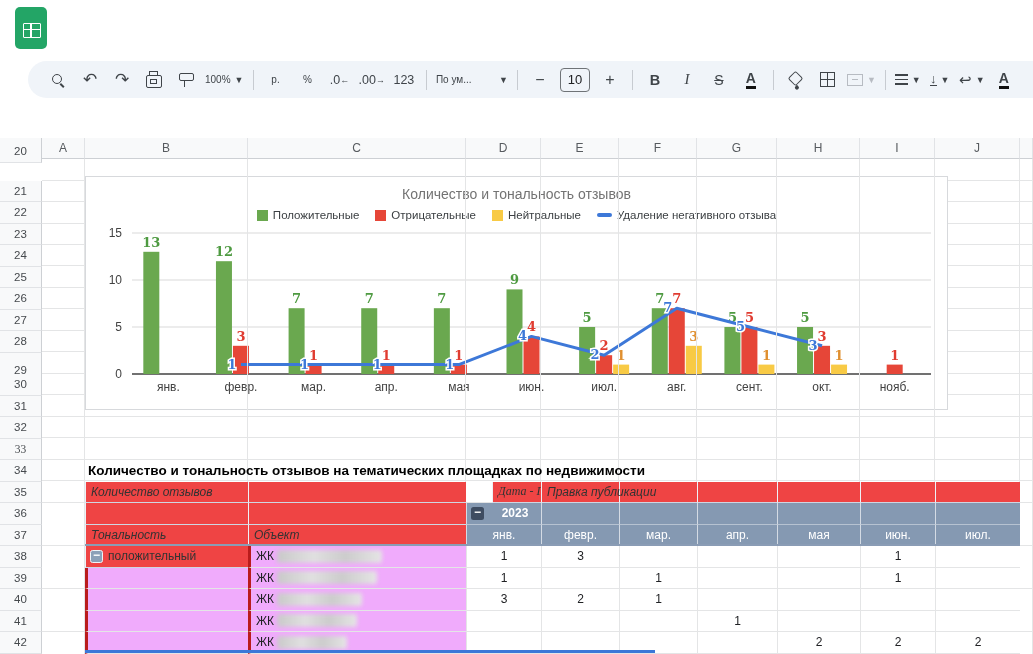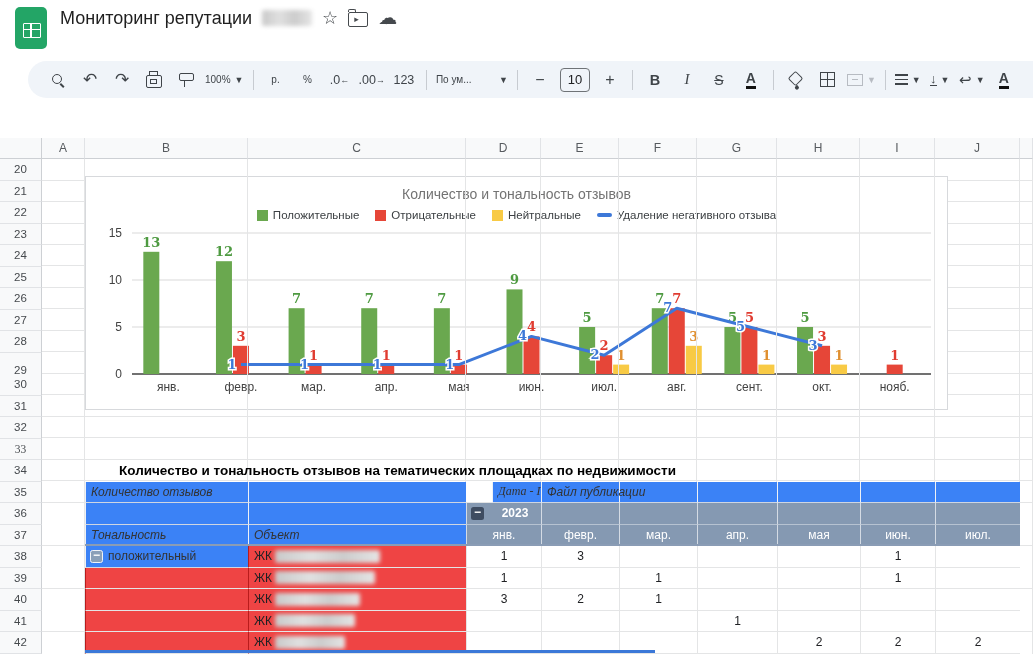--- a/index.html
+++ b/index.html
@@ -68,26 +68,26 @@
   #corner{position:absolute;left:0;top:0;width:42px;height:21px;background:#f8f9fa;border-right:1px solid #cdd0d4;border-bottom:1px solid #cdd0d4;box-sizing:border-box;}
   .col-h{position:absolute;top:0;height:21px;background:#f8f9fa;border-right:1px solid #e1e3e6;border-bottom:1px solid #cdd0d4;
     box-sizing:border-box;display:flex;align-items:center;justify-content:center;font-size:12px;color:#575b5f;}
   .row-h{position:absolute;left:0;width:42px;background:#f8f9fa;border-right:1px solid #cdd0d4;border-bottom:1px solid #e1e3e6;
     box-sizing:border-box;display:flex;align-items:center;justify-content:center;font-size:11.5px;color:#45494d;}
   .vline{position:absolute;width:1px;background:#e4e5e6;top:21px;bottom:0;}
   #cells-bg{position:absolute;left:42px;top:21px;right:0;bottom:0;
     background:repeating-linear-gradient(to bottom,transparent 0 20.5px,#e4e5e6 20.5px 21.5px);}
   
   .pv{position:absolute;box-sizing:border-box;font-size:12px;display:flex;align-items:center;overflow:hidden;}
-  .pv-light{background:#3b82f6;border-left:1px solid #eef1f6;border-bottom:1px solid #cfd6e2;color:#333;}
+  .pv-light{background:#ef4444;border-left:1px solid #eef1f6;border-bottom:1px solid #cfd6e2;color:#333;}
   .pv-slate{background:#8599b2;border-left:1px solid rgba(255,255,255,.65);border-bottom:1px solid rgba(255,255,255,.4);color:#fff;justify-content:center;}
-  .pv-gray{background:#ef4444;border-left:1px solid #b91c1c;border-bottom:1px solid #e4e5e6;color:#202124;}
+  .pv-gray{background:#f0abfc;border-left:3px solid #b91c1c;border-bottom:1px solid #e4e5e6;color:#202124;}
   .pv-data{background:#fff;border-left:1px solid #e4e5e6;border-bottom:1px solid #e4e5e6;color:#202124;justify-content:center;}
   .pv-ital{font-style:italic;padding-left:5px;justify-content:flex-start;}
-  .pv-title{position:absolute;font-size:13.5px;font-weight:bold;color:#000;white-space:nowrap;margin-left:31px;}
+  .pv-title{position:absolute;font-size:13.5px;font-weight:bold;color:#000;white-space:nowrap;}
   .btn-minus{flex:none;width:13px;height:13px;border-radius:2.5px;color:#fff;font-size:12px;line-height:11px;text-align:center;margin:0 5px 0 4px;font-weight:bold;}
   .bm-dark{background:#3e4c61;}
   .bm-light{background:#8ba0b8;border:1px solid #f0f3f7;box-sizing:border-box;line-height:9px;}
   
   #chartbox{position:absolute;background:#fff;border:1px solid #d7d9dc;box-sizing:border-box;}
   #ch-title{text-align:center;font-size:14px;color:#737373;margin-top:9px;}
   #legend{display:flex;justify-content:center;align-items:center;gap:16px;margin-top:7px;}
   .lg-item{display:flex;align-items:center;gap:5px;font-size:11.5px;color:#3c4043;}
   .sw{width:11px;height:11px;flex:none;}
   .sw-line{width:15px;height:4px;border-radius:2px;flex:none;}
@@ -96,30 +96,20 @@
   .line-label{font-family:"DejaVu Serif",serif;font-weight:bold;font-size:13px;paint-order:stroke;stroke:#fff;stroke-width:3px;}
   .ax{font-size:12px;fill:#424242;}
 </style>
 </head>
 <body>
 
 <div id="titlebar">
   <div id="logo">
       <div class="grid"></div>
     </div>
-  <div id="doc-title-row">
-    <span id="doc-title">Мониторинг репутации</span>
-    <span class="blurbox" style="width:50px;height:16px;"></span>
-    <span class="tb-ic" style="font-size:18px;">☆</span>
-    <span style="position:relative;width:18px;height:13px;border:1.6px solid #45494d;border-radius:2px;display:inline-block;margin-top:2px;">
-      <span style="position:absolute;left:-1.6px;top:-4px;width:6px;height:2.5px;border:1.6px solid #45494d;border-bottom:0;border-radius:2px 2px 0 0;"></span>
-      <span style="position:absolute;left:5px;top:1px;font-size:9px;color:#45494d;">▸</span>
-    </span>
-    <span class="tb-ic" style="font-size:19px;position:relative;">☁<span style="position:absolute;left:6px;top:5px;font-size:8px;">✓</span></span>
-  </div>
 </div>
 
 <div id="toolbar">
   <span class="tbtn">
       <span class="ic-search"></span>
     </span>
   <span class="tbtn" style="font-size:17px;">↶</span>
   <span class="tbtn" style="font-size:17px;">↷</span>
   <span class="tbtn">
       <span class="ic-print"></span>
@@ -322,21 +312,21 @@
     <div class="col-h" style="left: 697px; width: 80px;">G</div>
     <div class="vline" style="left: 776px;"></div>
     <div class="col-h" style="left: 777px; width: 83px;">H</div>
     <div class="vline" style="left: 859px;"></div>
     <div class="col-h" style="left: 860px; width: 75px;">I</div>
     <div class="vline" style="left: 934px;"></div>
     <div class="col-h" style="left: 935px; width: 85px;">J</div>
     <div class="vline" style="left: 1019px;"></div>
     <div class="col-h" style="left: 1020px; width: 13px;"></div>
     <div class="vline" style="left: 1032px;"></div>
-    <div class="row-h" style="top: 21px; height: 21.5px;">20</div>
+    <div class="row-h" style="top: 3px; height: 21.5px;">20</div>
     <div class="row-h" style="top: 42.5px; height: 21.5px;">21</div>
     <div class="row-h" style="top: 64px; height: 21.5px;">22</div>
     <div class="row-h" style="top: 85.5px; height: 21.5px;">23</div>
     <div class="row-h" style="top: 107px; height: 21.5px;">24</div>
     <div class="row-h" style="top: 128.5px; height: 21.5px;">25</div>
     <div class="row-h" style="top: 150px; height: 21.5px;">26</div>
     <div class="row-h" style="top: 171.5px; height: 21.5px;">27</div>
     <div class="row-h" style="top: 193px; height: 21.5px;">28</div>
     <div class="row-h" style="top: 214.5px; height: 36px;">29</div>
     <div class="row-h" style="top: 236px; height: 21.5px;">30</div>
@@ -349,21 +339,21 @@
     <div class="row-h" style="top: 386.5px; height: 21.5px;">37</div>
     <div class="row-h" style="top: 408px; height: 21.5px;">38</div>
     <div class="row-h" style="top: 429.5px; height: 21.5px;">39</div>
     <div class="row-h" style="top: 451px; height: 21.5px;">40</div>
     <div class="row-h" style="top: 472.5px; height: 21.5px;">41</div>
     <div class="row-h" style="top: 494px; height: 21.5px;">42</div>
     <div class="pv-title" style="left: 88px; top: 325px;">Количество и тональность отзывов на тематических площадках по недвижимости</div>
     <div class="pv pv-light pv-ital" style="left: 85px; top: 343.5px; width: 163px; height: 21.5px;">Количество отзывов</div>
     <div class="pv pv-light" style="left: 248px; top: 343.5px; width: 218px; height: 21.5px;"></div>
     <div class="pv pv-light pv-ital" style="left: 492px; top: 343.5px; width: 75px; height: 21.5px; font-family: Liberation Serif, serif;">Дата - Год</div>
-    <div class="pv pv-light pv-ital" style="left: 541px; top: 343.5px; width: 78px; height: 21.5px; overflow: visible; white-space: nowrap; z-index: 2;">Файл публикации</div>
+    <div class="pv pv-light pv-ital" style="left: 541px; top: 343.5px; width: 78px; height: 21.5px; overflow: visible; white-space: nowrap; z-index: 2;">Правка публикации</div>
     <div class="pv pv-light" style="top: 343.5px; height: 21.5px; left: 619px; width: 78px;"></div>
     <div class="pv pv-light" style="top: 343.5px; height: 21.5px; left: 697px; width: 80px;"></div>
     <div class="pv pv-light" style="top: 343.5px; height: 21.5px; left: 777px; width: 83px;"></div>
     <div class="pv pv-light" style="top: 343.5px; height: 21.5px; left: 860px; width: 75px;"></div>
     <div class="pv pv-light" style="top: 343.5px; height: 21.5px; left: 935px; width: 85px;"></div>
     <div class="pv pv-light" style="left: 85px; top: 365px; width: 163px; height: 21.5px;"></div>
     <div class="pv pv-light" style="left: 248px; top: 365px; width: 218px; height: 21.5px;"></div>
     <div class="pv pv-slate" style="left: 466px; top: 365px; width: 75px; height: 21.5px; justify-content: flex-start; font-weight: bold;">
       <span class="btn-minus bm-dark">−</span>
       <span style="margin: 0px auto;">2023</span>

